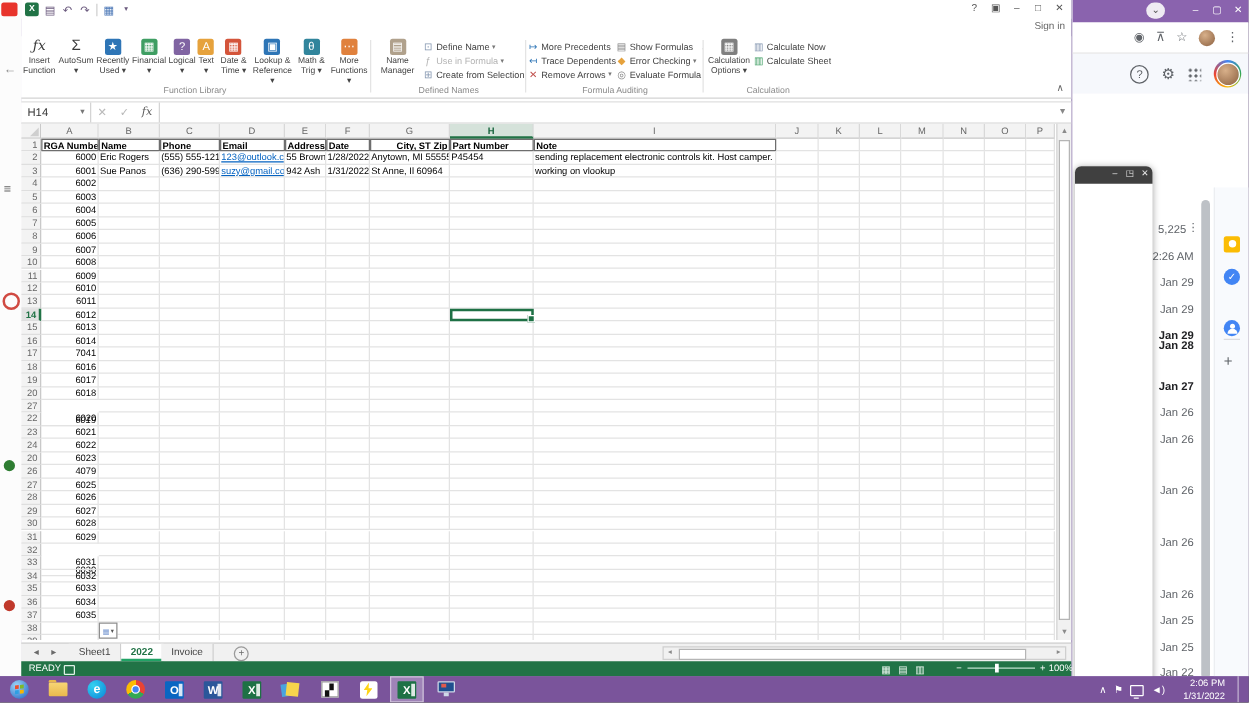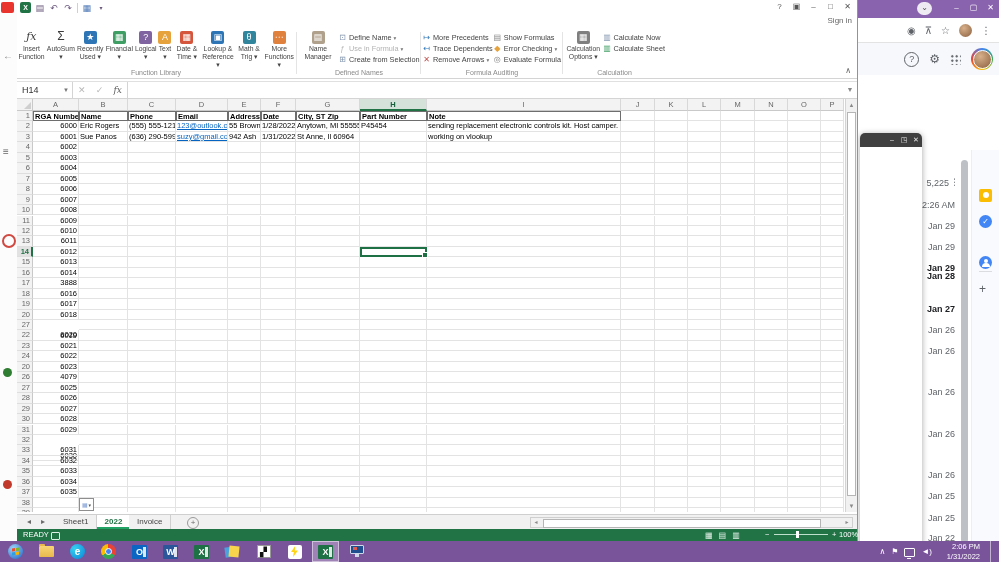--- a/index.html
+++ b/index.html
@@ -387,21 +387,21 @@
         <div class="ch" style="left: 738px; width: 33px;">N</div>
         <div class="ch" style="left: 771px; width: 33px;">O</div>
         <div class="ch" style="left: 804px; width: 23px;">P</div>
         <div class="rh" style="top: 12px; height: 10.45px; line-height: 10.45px;">1</div>
         <div class="cell hdr" style="left: 16px; top: 12px; width: 46px; height: 10.45px; line-height: 9.45px;">RGA Number</div>
         <div class="cell hdr" style="left: 62px; top: 12px; width: 49px; height: 10.45px; line-height: 9.45px;">Name</div>
         <div class="cell hdr" style="left: 111px; top: 12px; width: 48px; height: 10.45px; line-height: 9.45px;">Phone</div>
         <div class="cell hdr" style="left: 159px; top: 12px; width: 52px; height: 10.45px; line-height: 9.45px;">Email</div>
         <div class="cell hdr" style="left: 211px; top: 12px; width: 33px; height: 10.45px; line-height: 9.45px;">Address</div>
         <div class="cell hdr" style="left: 244px; top: 12px; width: 35px; height: 10.45px; line-height: 9.45px;">Date</div>
-        <div class="cell hdr" style="left: 279px; top: 12px; width: 64px; height: 10.45px; line-height: 9.45px;">City, ST Zip</div>
+        <div class="cell hdr" style="left: 279px; top: 12px; width: 64px; height: 10.45px; line-height: 9.45px; text-align: right;">City, ST Zip</div>
         <div class="cell hdr" style="left: 343px; top: 12px; width: 67px; height: 10.45px; line-height: 9.45px;">Part Number</div>
         <div class="cell hdr" style="left: 410px; top: 12px; width: 194px; height: 10.45px; line-height: 9.45px;">Note</div>
         <div class="cell" style="left: 604px; top: 12px; width: 34px; height: 10.45px; line-height: 9.45px;"></div>
         <div class="cell" style="left: 638px; top: 12px; width: 33px; height: 10.45px; line-height: 9.45px;"></div>
         <div class="cell" style="left: 671px; top: 12px; width: 33px; height: 10.45px; line-height: 9.45px;"></div>
         <div class="cell" style="left: 704px; top: 12px; width: 34px; height: 10.45px; line-height: 9.45px;"></div>
         <div class="cell" style="left: 738px; top: 12px; width: 33px; height: 10.45px; line-height: 9.45px;"></div>
         <div class="cell" style="left: 771px; top: 12px; width: 33px; height: 10.45px; line-height: 9.45px;"></div>
         <div class="cell" style="left: 804px; top: 12px; width: 23px; height: 10.45px; line-height: 9.45px;"></div>
         <div class="rh" style="top: 22.45px; height: 10.45px; line-height: 10.45px;">2</div>
@@ -653,21 +653,21 @@
         <div class="cell" style="left: 343px; top: 168.75px; width: 67px; height: 10.45px; line-height: 9.45px;"></div>
         <div class="cell" style="left: 410px; top: 168.75px; width: 194px; height: 10.45px; line-height: 9.45px;"></div>
         <div class="cell" style="left: 604px; top: 168.75px; width: 34px; height: 10.45px; line-height: 9.45px;"></div>
         <div class="cell" style="left: 638px; top: 168.75px; width: 33px; height: 10.45px; line-height: 9.45px;"></div>
         <div class="cell" style="left: 671px; top: 168.75px; width: 33px; height: 10.45px; line-height: 9.45px;"></div>
         <div class="cell" style="left: 704px; top: 168.75px; width: 34px; height: 10.45px; line-height: 9.45px;"></div>
         <div class="cell" style="left: 738px; top: 168.75px; width: 33px; height: 10.45px; line-height: 9.45px;"></div>
         <div class="cell" style="left: 771px; top: 168.75px; width: 33px; height: 10.45px; line-height: 9.45px;"></div>
         <div class="cell" style="left: 804px; top: 168.75px; width: 23px; height: 10.45px; line-height: 9.45px;"></div>
         <div class="rh" style="top: 179.2px; height: 10.45px; line-height: 10.45px;">17</div>
-        <div class="cell num" style="left: 16px; top: 179.2px; width: 46px; height: 10.45px; line-height: 9.45px;">3888</div>
+        <div class="cell num" style="left: 16px; top: 179.2px; width: 46px; height: 10.45px; line-height: 9.45px;">7041</div>
         <div class="cell" style="left: 62px; top: 179.2px; width: 49px; height: 10.45px; line-height: 9.45px;"></div>
         <div class="cell" style="left: 111px; top: 179.2px; width: 48px; height: 10.45px; line-height: 9.45px;"></div>
         <div class="cell" style="left: 159px; top: 179.2px; width: 52px; height: 10.45px; line-height: 9.45px;"></div>
         <div class="cell" style="left: 211px; top: 179.2px; width: 33px; height: 10.45px; line-height: 9.45px;"></div>
         <div class="cell" style="left: 244px; top: 179.2px; width: 35px; height: 10.45px; line-height: 9.45px;"></div>
         <div class="cell" style="left: 279px; top: 179.2px; width: 64px; height: 10.45px; line-height: 9.45px;"></div>
         <div class="cell" style="left: 343px; top: 179.2px; width: 67px; height: 10.45px; line-height: 9.45px;"></div>
         <div class="cell" style="left: 410px; top: 179.2px; width: 194px; height: 10.45px; line-height: 9.45px;"></div>
         <div class="cell" style="left: 604px; top: 179.2px; width: 34px; height: 10.45px; line-height: 9.45px;"></div>
         <div class="cell" style="left: 638px; top: 179.2px; width: 33px; height: 10.45px; line-height: 9.45px;"></div>

